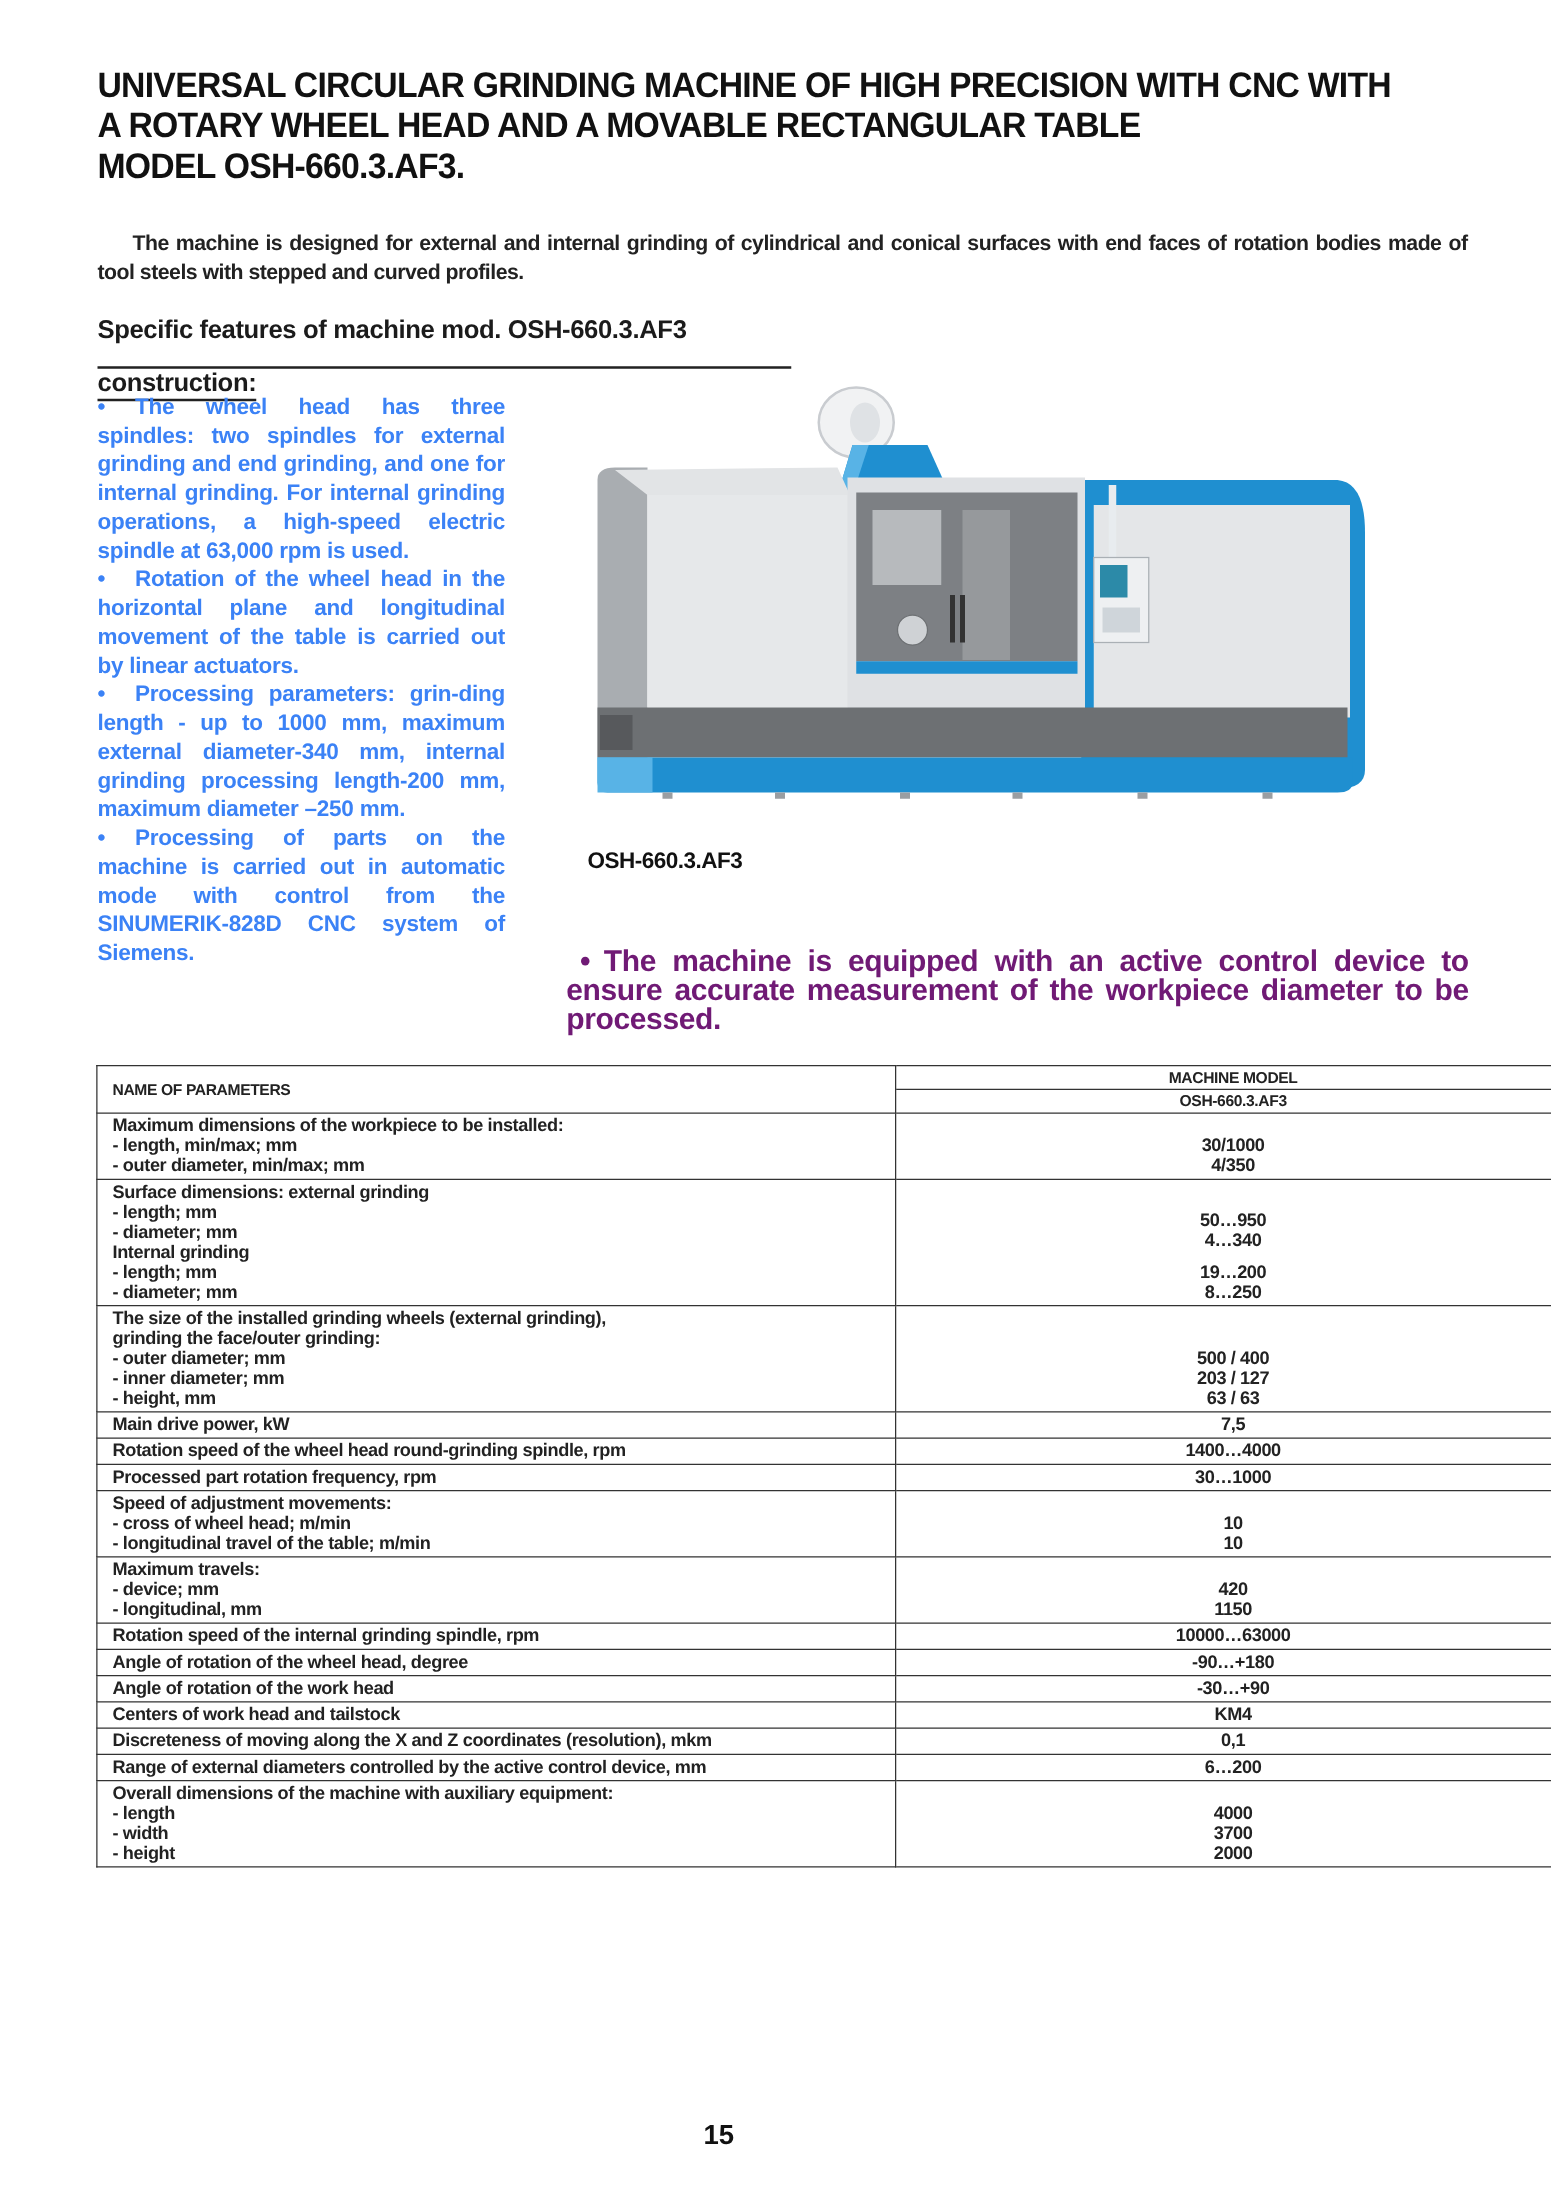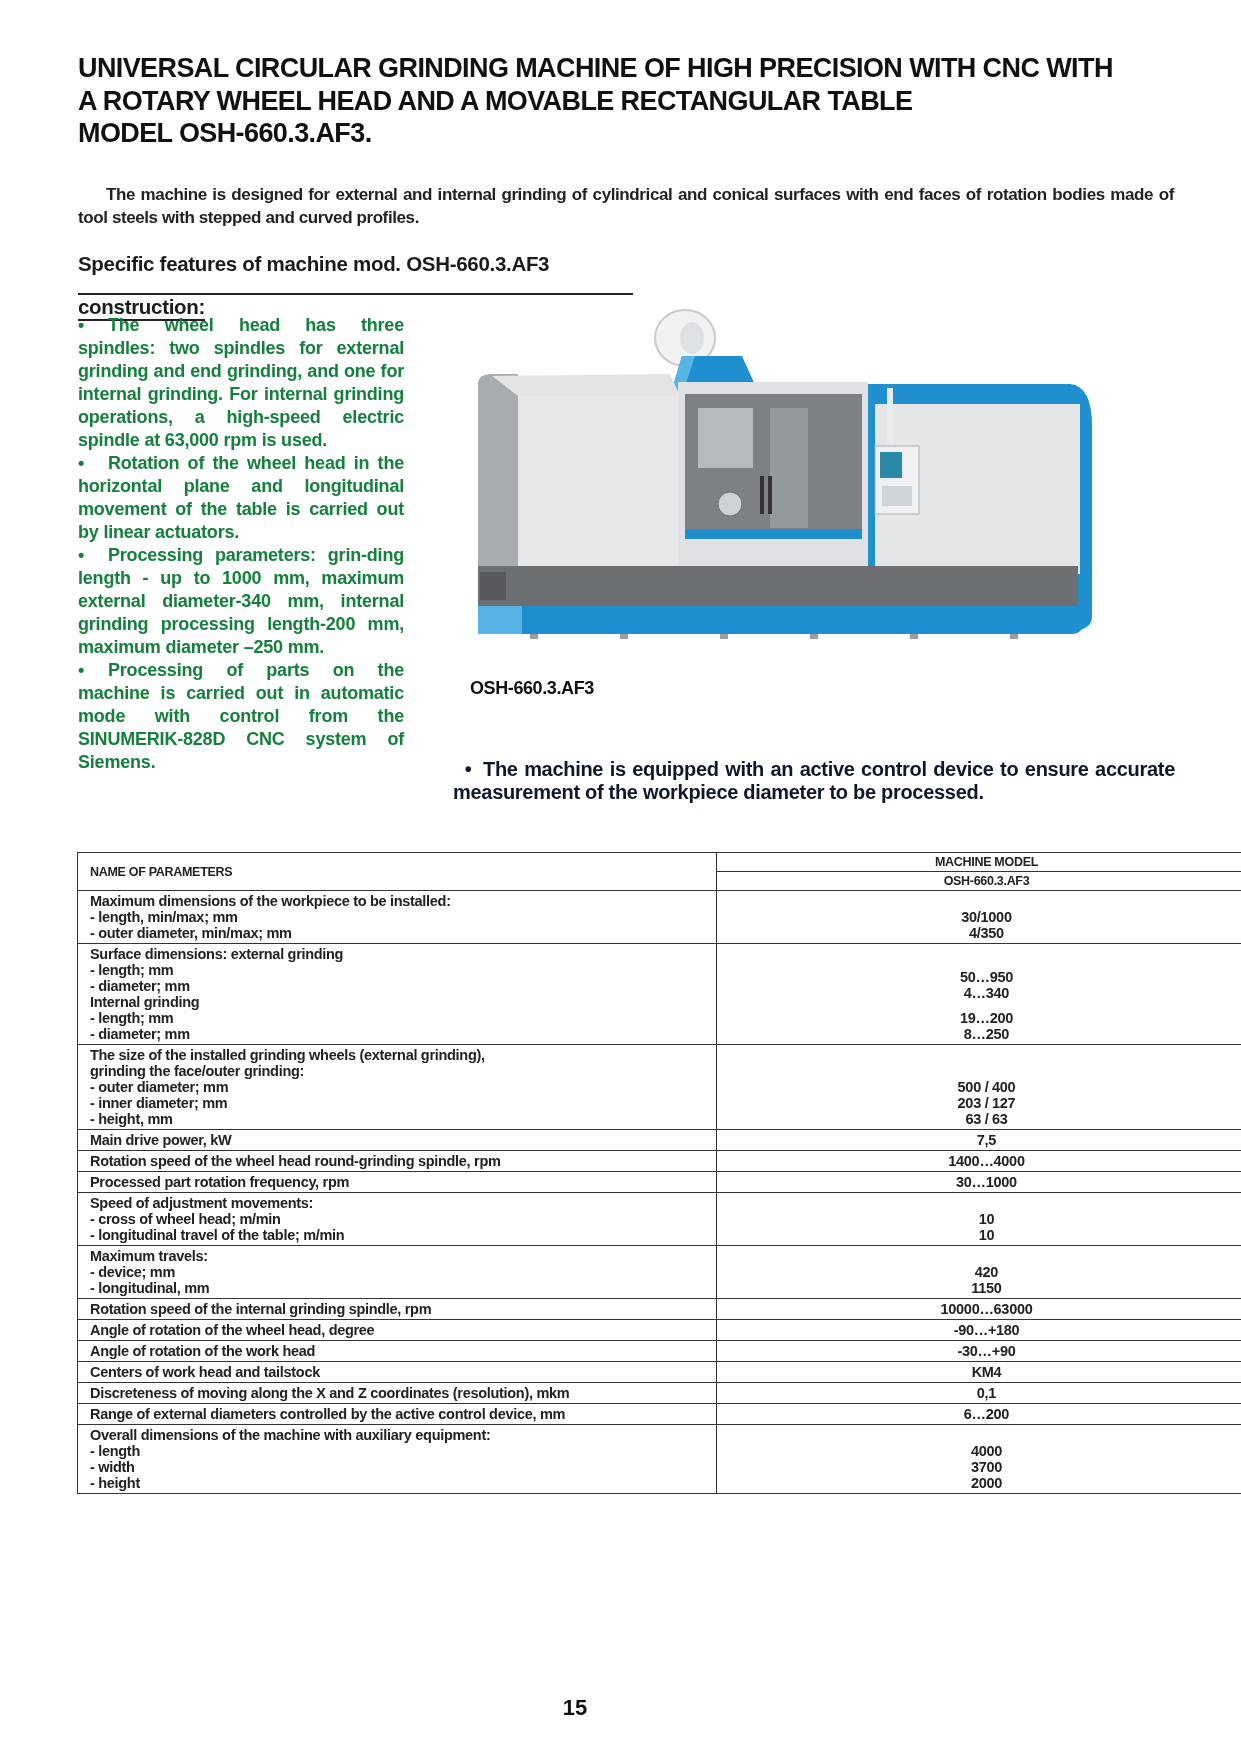--- a/index.html
+++ b/index.html
@@ -11,27 +11,27 @@
   .title div { white-space: nowrap; }
   .intro { position: absolute; left: 78px; top: 183px; width: 1096px;
            font-size: 17px; line-height: 23px; font-weight: bold; letter-spacing: -0.4px; color: #222; }
   .intro p { margin: 0; text-indent: 28px; text-align: justify; }
   .features-heading { position: absolute; left: 78px; top: 252px; width: 560px;
            font-size: 20.5px; line-height: 24px; font-weight: bold; color: #1b1b1b; letter-spacing: -0.3px; }
   .features-heading span { text-decoration: underline; text-decoration-thickness: 2px; text-underline-offset: 3px; }
   .features-heading .l1 { display: block; border-bottom: 2px solid #222; width: 555px; padding-bottom: 17px; text-decoration: none; }
   .features-heading .l2 { display: inline-block; border-bottom: 2px solid #222; padding-bottom: 0px; text-decoration: none; }
   .bullets { position: absolute; left: 78px; top: 314px; width: 326px;
-             font-size: 18px; line-height: 23px; font-weight: bold; color: #15803d; letter-spacing: -0.2px; }
+             font-size: 18px; line-height: 23px; font-weight: bold; color: #3b82f6; letter-spacing: -0.2px; }
   .bullets p { margin: 0; text-align: justify; }
   .bullets .dot { display: inline-block; width: 30px; }
   .machine { position: absolute; left: 470px; top: 296px; width: 650px; height: 360px; }
   .caption { position: absolute; left: 470px; top: 678px; font-size: 18px; font-weight: bold; letter-spacing: -0.4px; }
   .active-note { position: absolute; left: 453px; top: 758px; width: 722px;
-                 font-size: 20px; line-height: 23px; font-weight: bold; color: #0f172a; letter-spacing: -0.3px; }
+                 font-size: 24px; line-height: 23px; font-weight: bold; color: #701a75; letter-spacing: -0.3px; }
   .active-note p { margin: 0; text-align: justify; }
   .active-note .dot { display: inline-block; width: 30px; text-align: center; }
 
   table.spec { position: absolute; left: 77px; top: 852px; width: 1180px;
                border-collapse: collapse; font-size: 14.5px; font-weight: bold; color: #222; letter-spacing: -0.3px; padding-left: 16px; }
   table.spec td, table.spec th { border: 1.5px solid #333; padding: 2px 12px; vertical-align: top; }
   table.spec th { font-size: 12.5px; font-weight: bold; }
   .col-name { width: 614px; text-align: left; }
   .col-val { text-align: center; }
   .name-line { display: block; line-height: 16px; }

